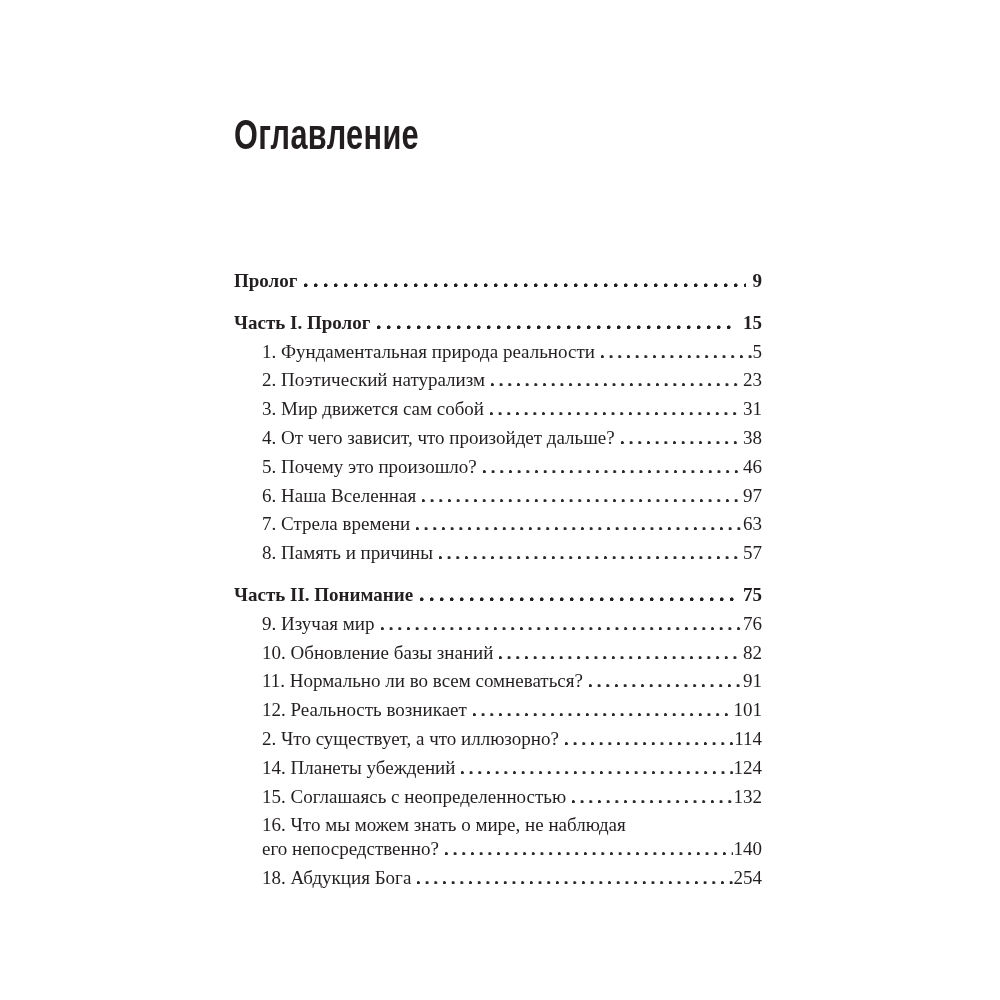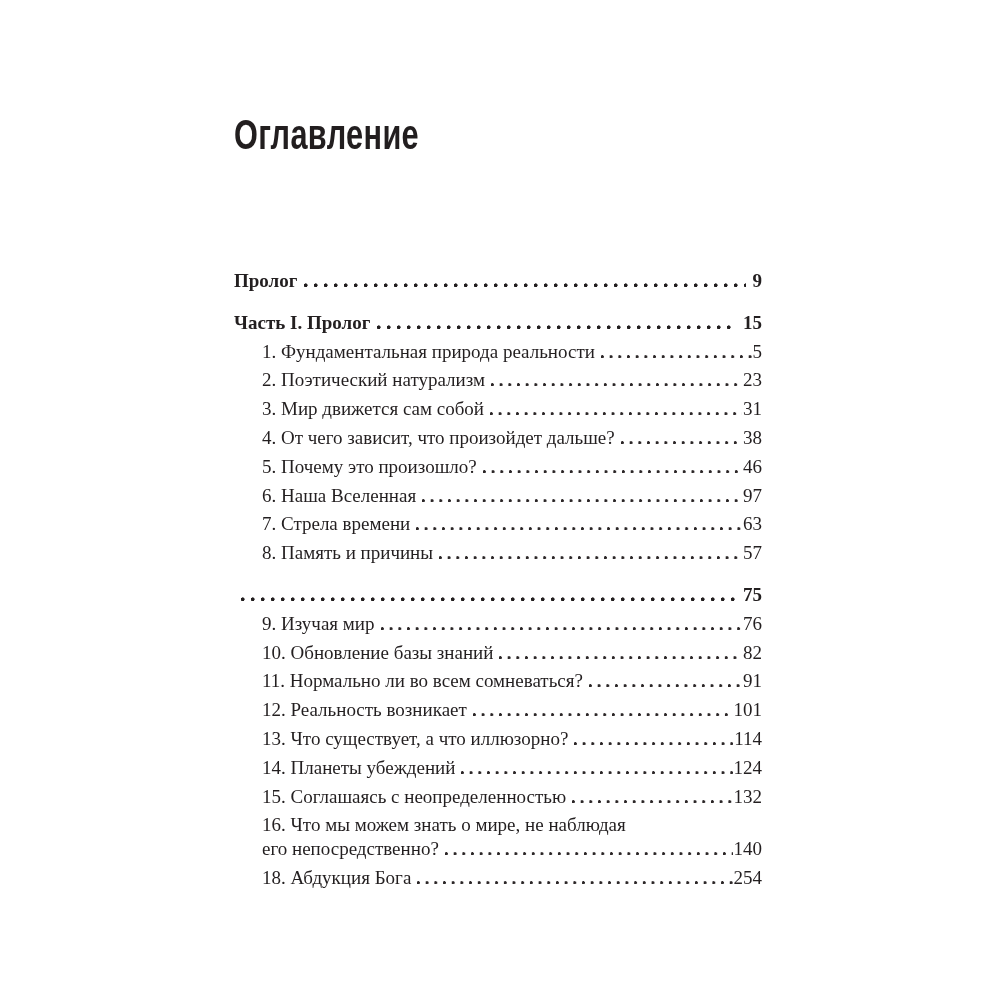--- a/index.html
+++ b/index.html
@@ -142,20 +142,21 @@
         <span class="pagenum">63</span>
       </div>
 
       <div class="toc-row chapter">
         <span class="label">8. Память и причины</span>
         <span class="leader"></span>
         <span class="pagenum">57</span>
       </div>
 
       <div class="toc-row part">
+        <span class="label">Часть II. Понимание</span>
         <span class="leader"></span>
         <span class="pagenum">75</span>
       </div>
 
       <div class="toc-row chapter">
         <span class="label">9. Изучая мир</span>
         <span class="leader"></span>
         <span class="pagenum">76</span>
       </div>
 
@@ -171,21 +172,21 @@
         <span class="pagenum">91</span>
       </div>
 
       <div class="toc-row chapter">
         <span class="label">12. Реальность возникает</span>
         <span class="leader"></span>
         <span class="pagenum">101</span>
       </div>
 
       <div class="toc-row chapter">
-        <span class="label">13. Что существует, а что иллюзорно?</span>
+        <span class="label">2. Что существует, а что иллюзорно?</span>
         <span class="leader"></span>
         <span class="pagenum">114</span>
       </div>
 
       <div class="toc-row chapter">
         <span class="label">14. Планеты убеждений</span>
         <span class="leader"></span>
         <span class="pagenum">124</span>
       </div>
 

